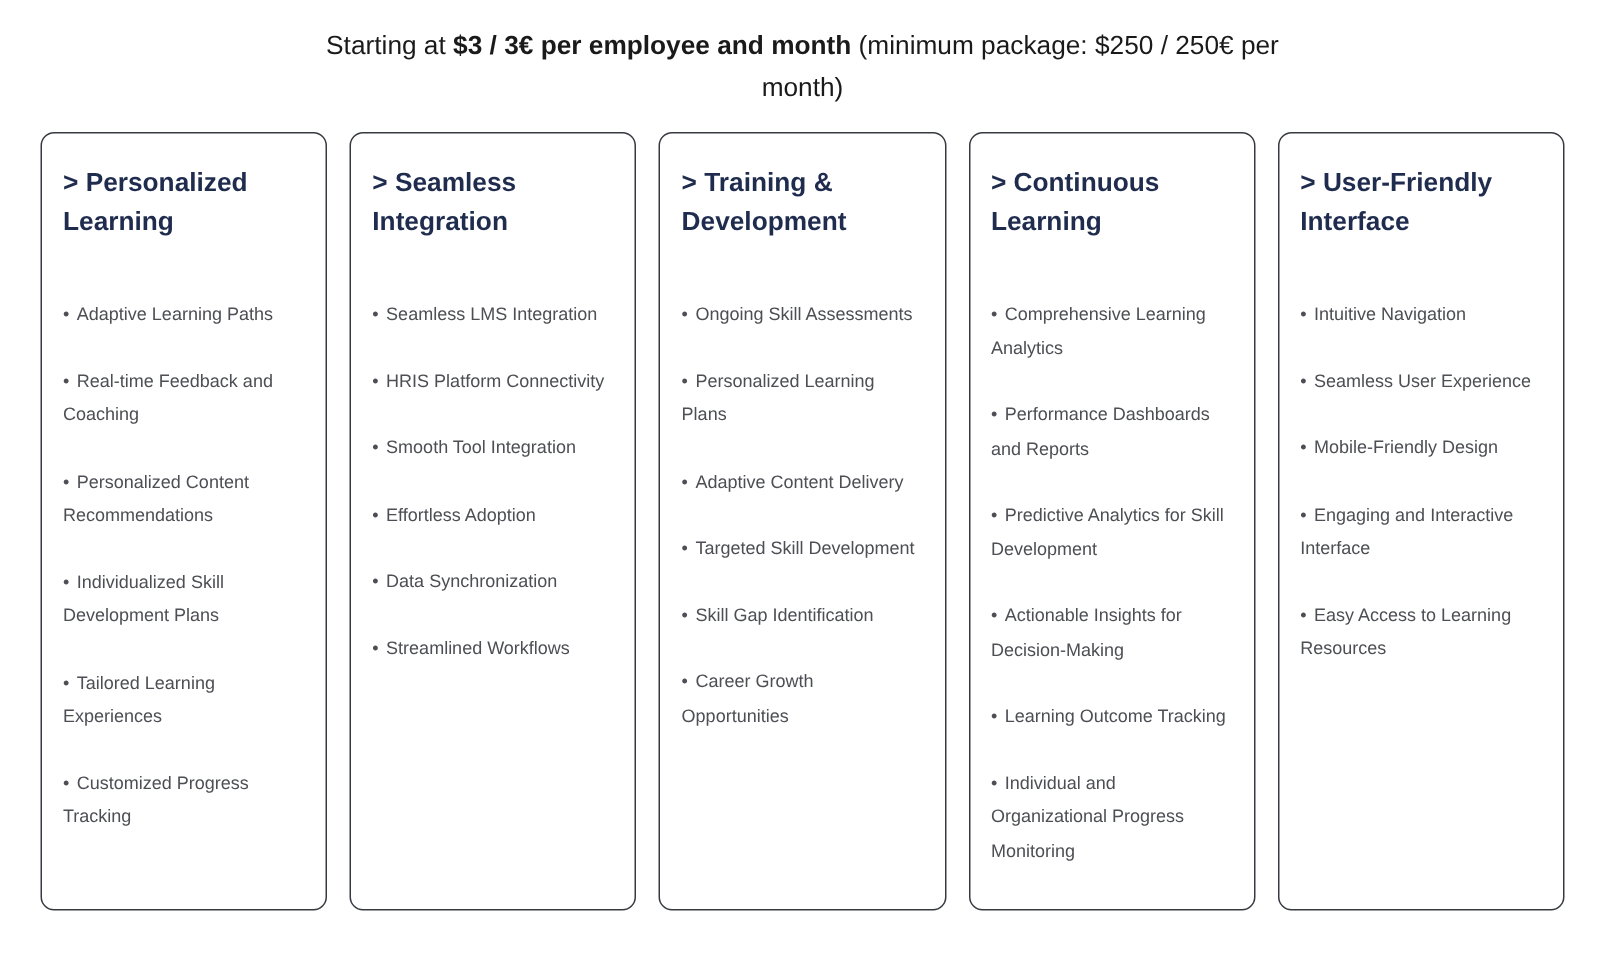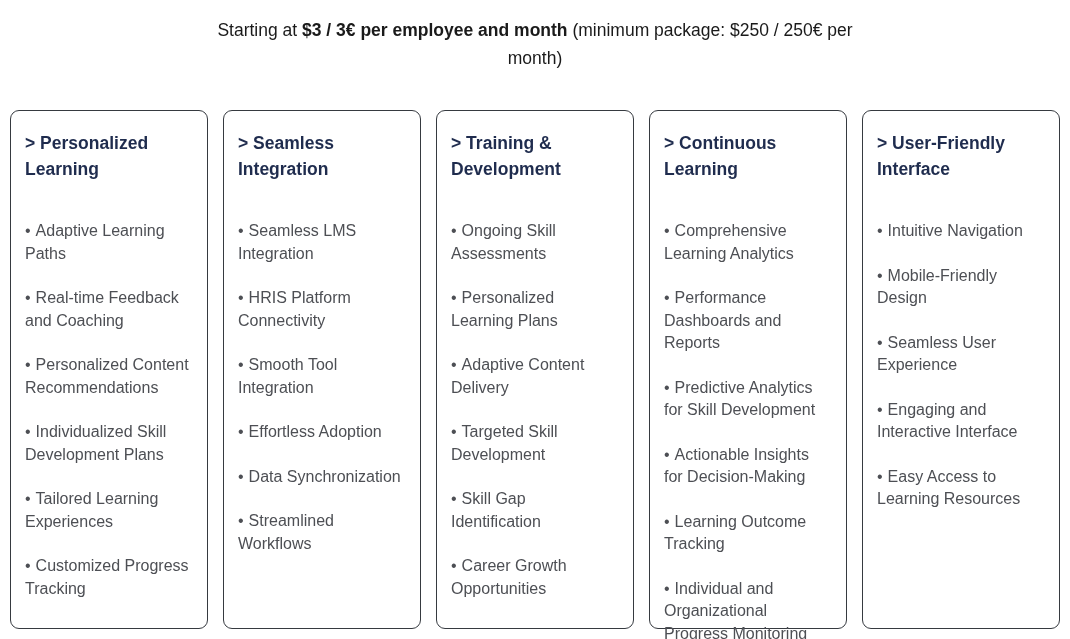--- a/index.html
+++ b/index.html
@@ -16,41 +16,41 @@
     width: 640px;
     text-align: center;
     font-size: 17.5px;
     line-height: 28px;
     color: #1a1a1a;
   }
   .hdr .bold { font-weight: 700; margin-top: 48px; }
   .grid {
     display: flex;
     gap: 15px;
-    padding: 0 10px;
-    margin-top: 38px;
+    padding: 0 27px;
+    margin-top: 16px;
   }
   .card {
     box-sizing: border-box;
     width: 198px;
     height: 519px;
     background: #ffffff;
     border: 1px solid #363a40;
     border-radius: 9px;
     padding: 19px 14px;
   }
   .card .title {
     margin: 0 0 38px 0;
     font-size: 17.5px;
     font-weight: 700;
     color: #1f2c4e;
     line-height: 26px;
   }
   .item {
-    font-size: 16px;
+    font-size: 12px;
     line-height: 22.5px;
     color: #4d4f54;
     margin-bottom: 22px;
   }
   .blt { margin-right: 5px; }
 </style>
 </head>
 <body>
 
 <div class="hdr">
@@ -95,19 +95,19 @@
     <div class="item"><span class="blt">•</span><span>Performance Dashboards and Reports</span></div>
     <div class="item"><span class="blt">•</span><span>Predictive Analytics for Skill Development</span></div>
     <div class="item"><span class="blt">•</span><span>Actionable Insights for Decision-Making</span></div>
     <div class="item"><span class="blt">•</span><span>Learning Outcome Tracking</span></div>
     <div class="item"><span class="blt">•</span><span>Individual and Organizational Progress Monitoring</span></div>
   </div>
 
   <div class="card">
     <div class="title"><span>&gt;</span> <span>User-Friendly Interface</span></div>
     <div class="item"><span class="blt">•</span><span>Intuitive Navigation</span></div>
+    <div class="item"><span class="blt">•</span><span>Seamless User Experience</span></div>
     <div class="item"><span class="blt">•</span><span>Mobile-Friendly Design</span></div>
-    <div class="item"><span class="blt">•</span><span>Seamless User Experience</span></div>
     <div class="item"><span class="blt">•</span><span>Engaging and Interactive Interface</span></div>
     <div class="item"><span class="blt">•</span><span>Easy Access to Learning Resources</span></div>
   </div>
 
 </div>
 
 </body></html>

